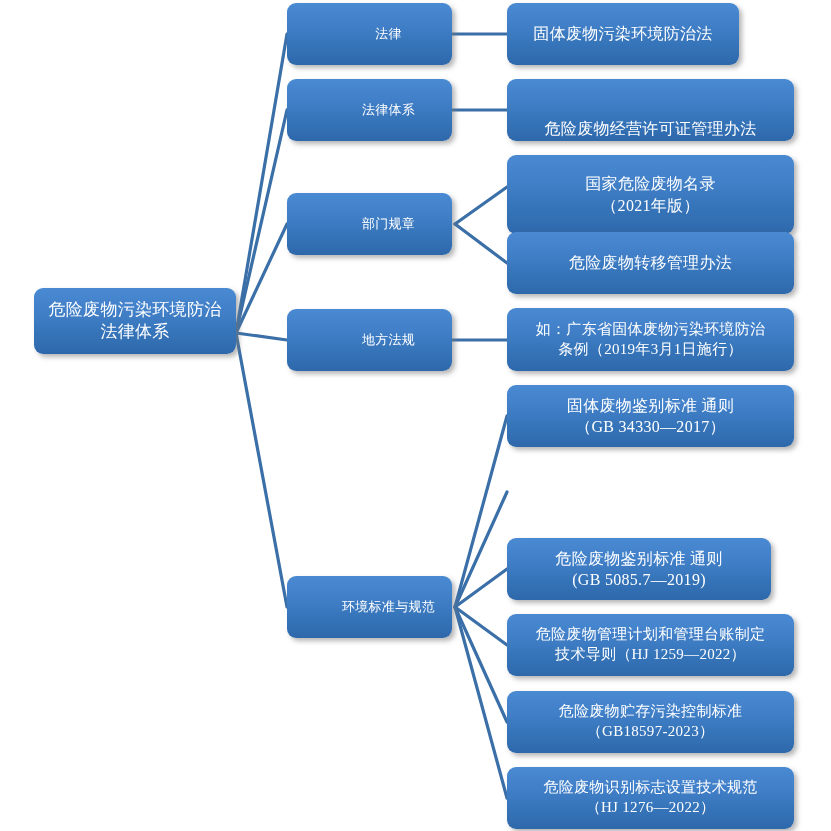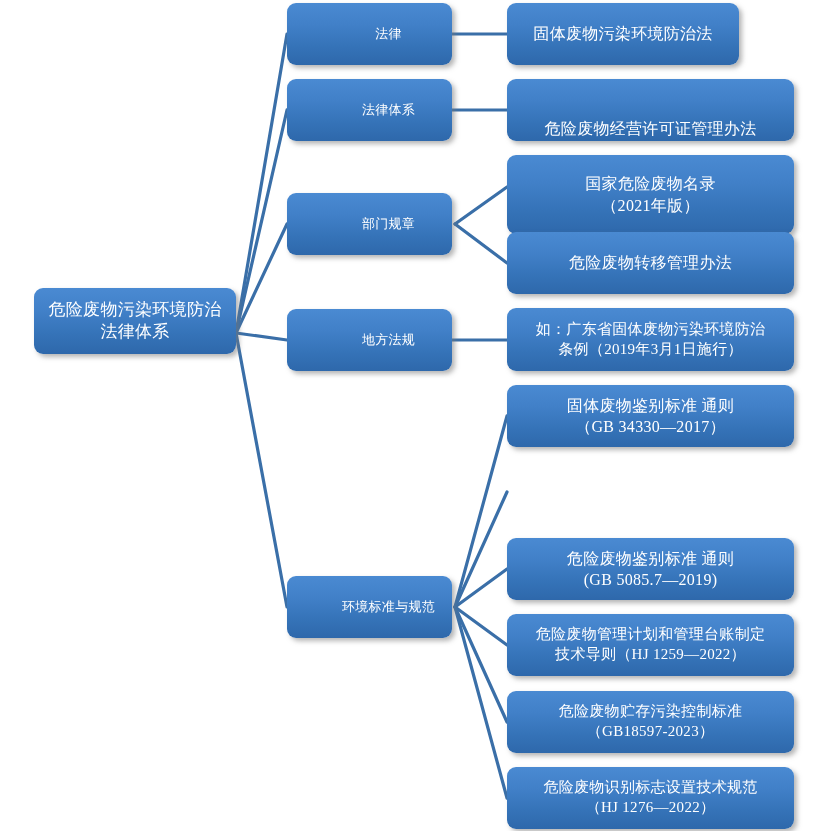--- a/index.html
+++ b/index.html
@@ -117,21 +117,21 @@
     <span class="label">危险废物转移管理办法</span>
   </div>
   <div class="node leaf small" style="left:507px; top:308px; width:287px; height:63px;">
     <span class="label">如：广东省固体废物污染环境防治
 条例（2019年3月1日施行）</span>
   </div>
   <div class="node leaf" style="left:507px; top:385px; width:287px; height:62px;">
     <span class="label">固体废物鉴别标准 通则
 （GB 34330—2017）</span>
   </div>
-  <div class="node leaf" style="left:507px; top:538px; width:287px; height:62px;">
+  <div class="node leaf" style="left:507px; top:538px; width:264px; height:62px;">
     <span class="label">危险废物鉴别标准 通则
 (GB 5085.7—2019)</span>
   </div>
   <div class="node leaf small" style="left:507px; top:614px; width:287px; height:62px;">
     <span class="label">危险废物管理计划和管理台账制定
 技术导则（HJ 1259—2022）</span>
   </div>
   <div class="node leaf small" style="left:507px; top:691px; width:287px; height:62px;">
     <span class="label">危险废物贮存污染控制标准
 （GB18597-2023）</span>

